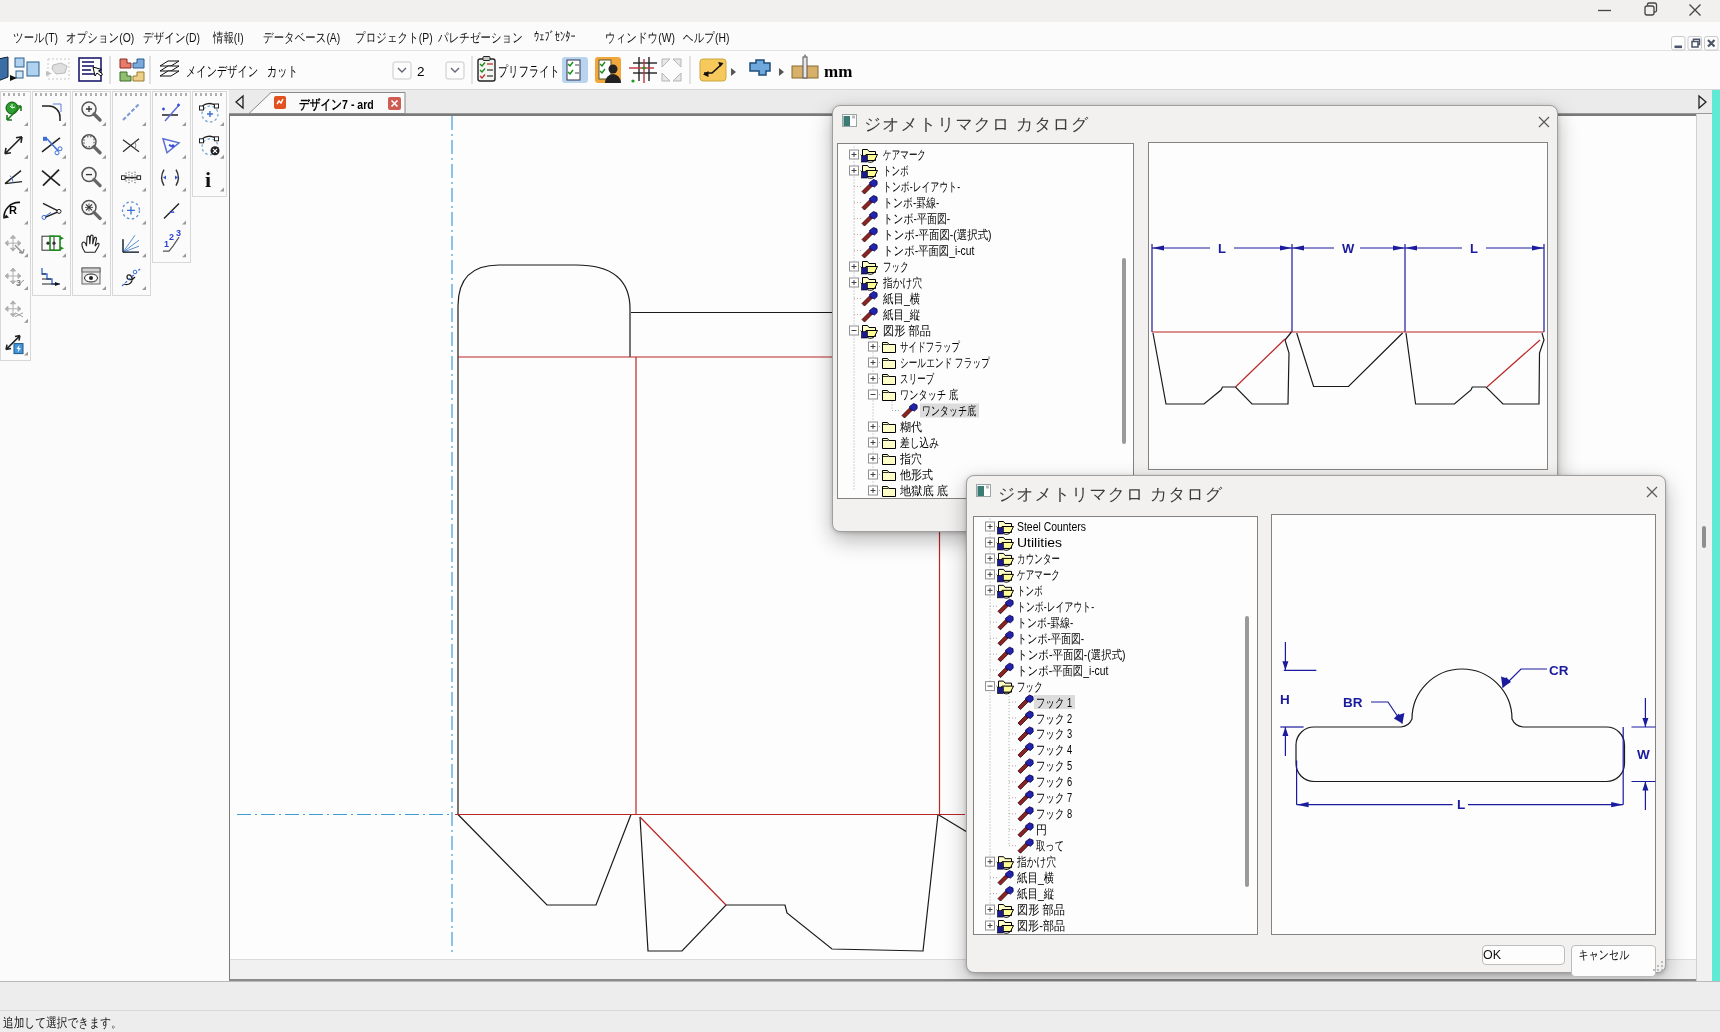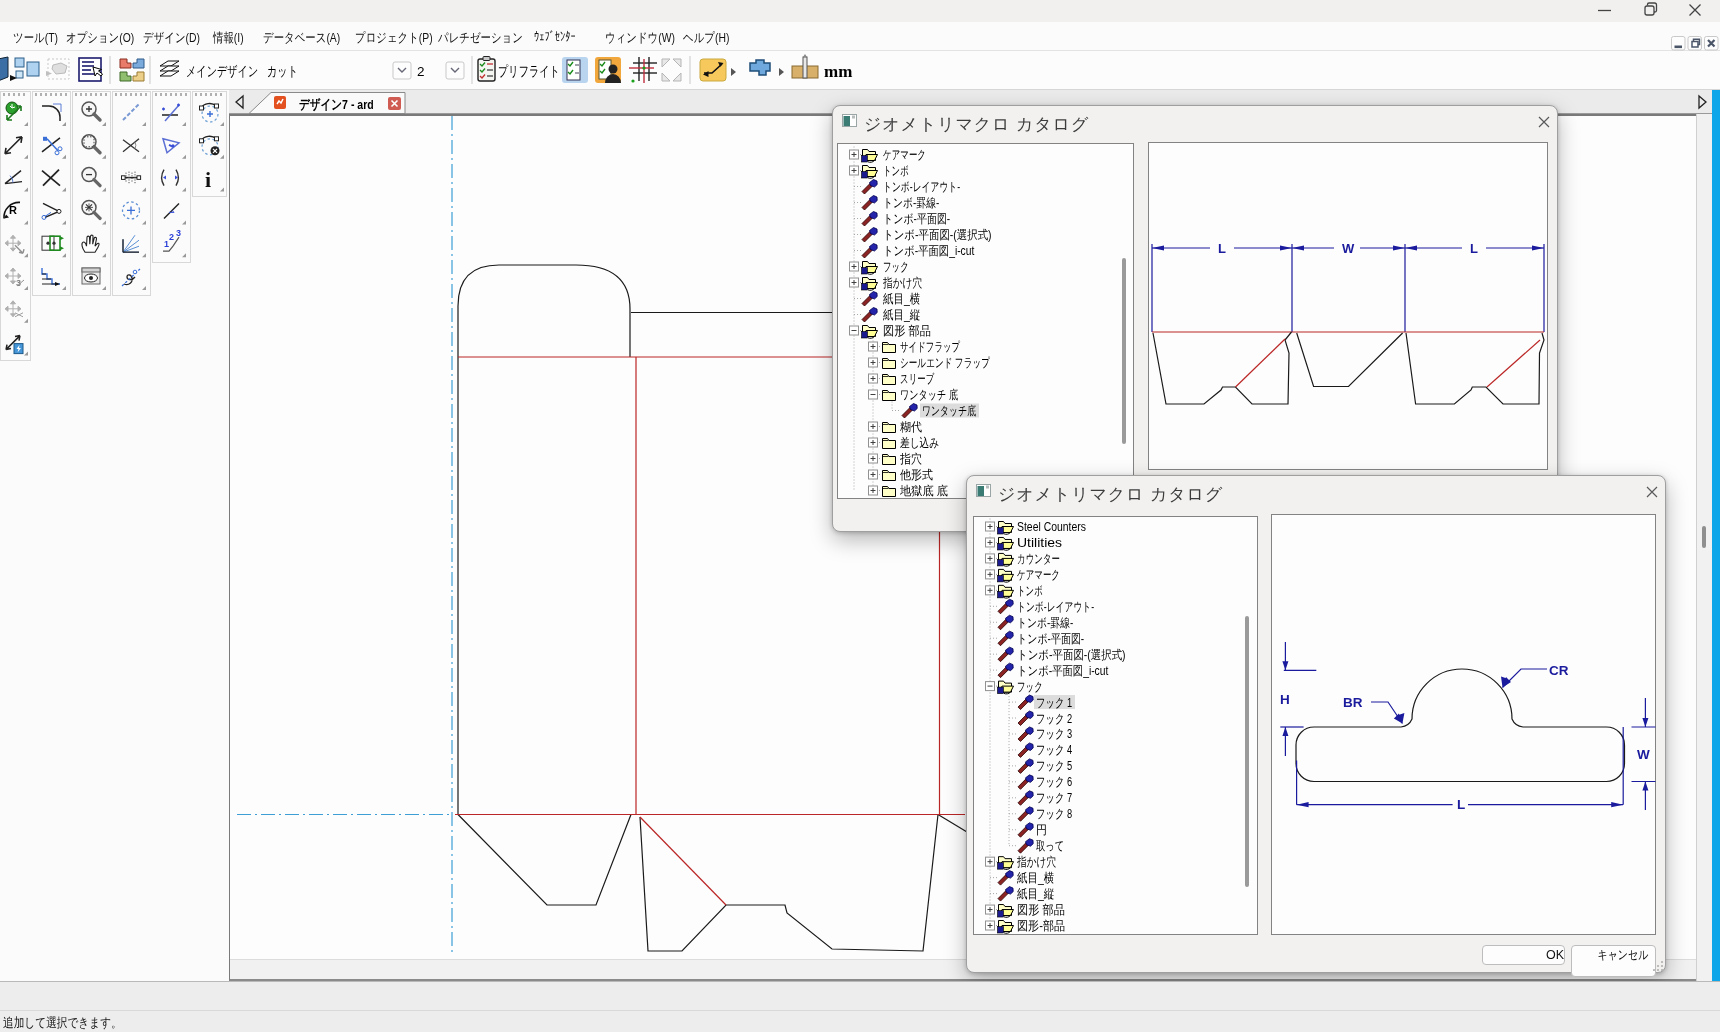--- a/index.html
+++ b/index.html
@@ -1,28 +1,28 @@
 <!DOCTYPE html>
 <html><head><meta charset="utf-8"><style>
 *{margin:0;padding:0;box-sizing:border-box}
 html,body{width:1720px;height:1032px;overflow:hidden;background:#f0f0f0;
  font-family:"Liberation Sans",sans-serif;-webkit-font-smoothing:antialiased}
-#app{position:relative;width:1720px;height:1032px;background:#0ea5e9}
+#app{position:relative;width:1720px;height:1032px;background:#5eead4}
 .abs{position:absolute}
 .menuitem{position:absolute;top:29px;font-size:13px;color:#111;white-space:nowrap;
  transform:scaleX(0.80);transform-origin:0 0}
 .tbt{position:absolute;font-size:14px;color:#000;white-space:nowrap;transform:scaleX(0.72);transform-origin:0 0}
 svg text.ttx{font-family:"Liberation Sans",sans-serif;font-size:12.5px;fill:#000}
 svg line.dot{stroke:#a8a8a8;stroke-width:1;stroke-dasharray:1 2}
 .dlg{position:absolute;background:#f2f1f0;border:1px solid #9f9f9f;border-radius:8px;
  box-shadow:0 8px 22px rgba(0,0,0,.28),0 1px 4px rgba(0,0,0,.2)}
 .dlgtitle{position:absolute;left:31px;top:7px;font-size:17px;color:#3c3c3c;white-space:nowrap;letter-spacing:0.9px}
 .panel{position:absolute;background:#fdfdfd;border:1px solid #838383}
 .btn{position:absolute;background:#fdfdfd;border:1px solid #bdbdbd;border-radius:4px;
- font-size:12.5px;color:#111;text-align:right}
+ font-size:12.5px;color:#111;text-align:left}
 </style></head><body>
 <div id="app">
 <svg width="0" height="0" style="position:absolute">
       <defs>
 <g id="folder">
  <path d="M1.5,3.5 L6.5,3.5 L8,5.5 L14.5,5.5 L14.5,14.5 L1.5,14.5 Z" fill="#ffffc8" stroke="#000" stroke-width="1"></path>
  <path d="M2.5,14.5 L5,8.5 L16.5,8.5 L13.5,14.5 Z" fill="#ffff96" stroke="#000" stroke-width="1"></path>
  <rect x="0.5" y="9.5" width="6" height="6.5" fill="#1b1b8f" stroke="#000" stroke-width="0.6"></rect>
  <path d="M7,15.8 a4,2.6 0 0 0 6,-1.1" fill="none" stroke="#000" stroke-width="1"></path>
 </g>

